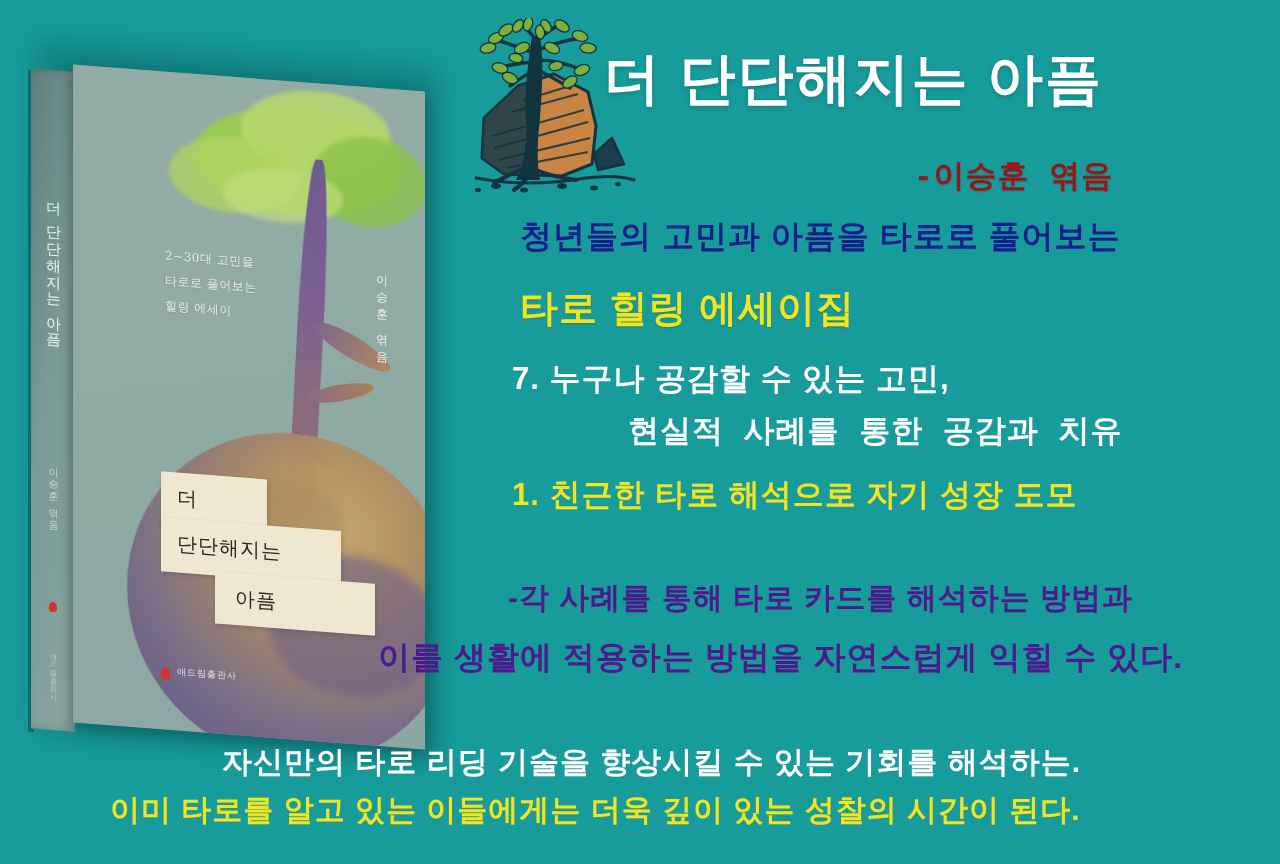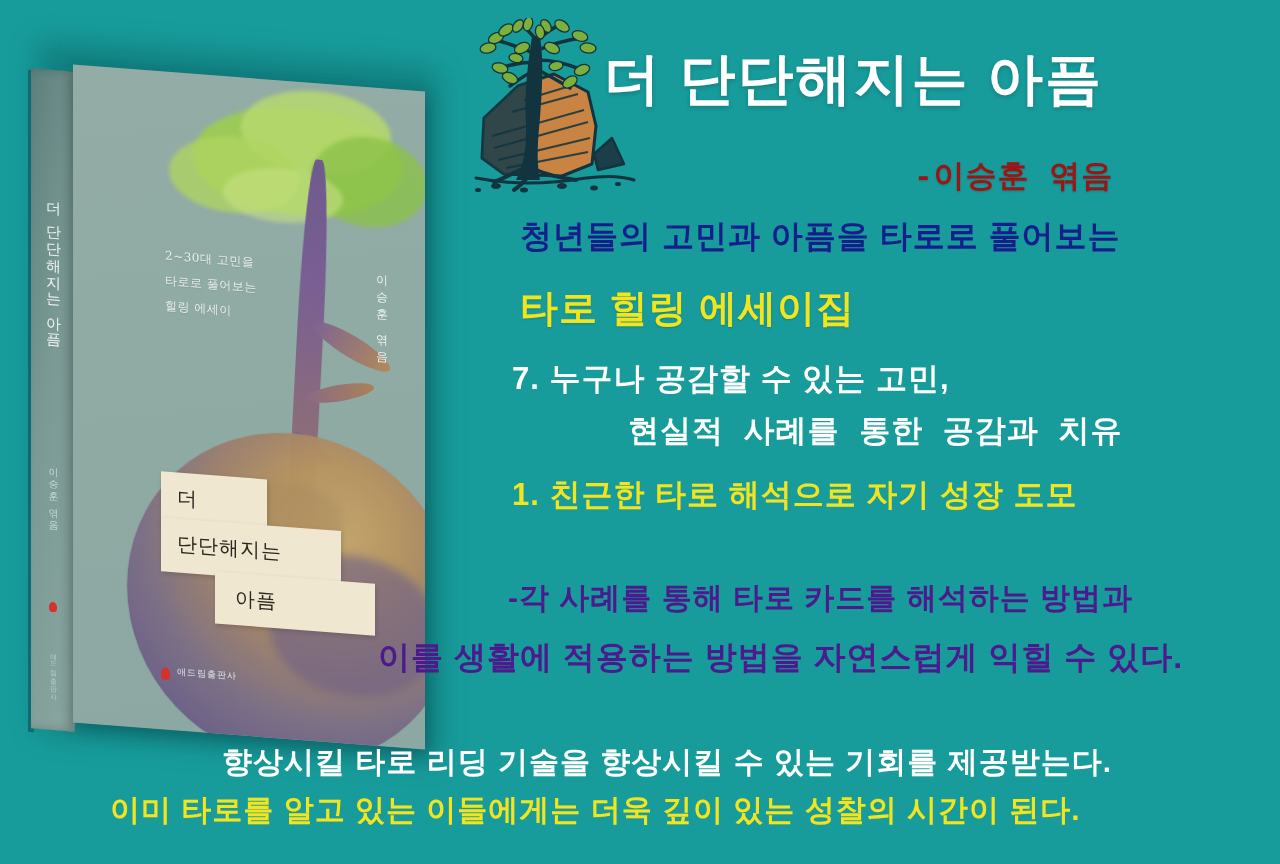--- a/index.html
+++ b/index.html
@@ -335,16 +335,16 @@
   <div class="tx" id="author-line">-이승훈 엮음</div>
   <div class="tx" id="tagline">청년들의 고민과 아픔을 타로로 풀어보는</div>
   <div class="tx" id="genre">타로 힐링 에세이집</div>
 
   <div class="tx" id="point1a">7. 누구나 공감할 수 있는 고민,</div>
   <div class="tx" id="point1b">현실적 사례를 통한 공감과 치유</div>
   <div class="tx" id="point2">1. 친근한 타로 해석으로 자기 성장 도모</div>
 
   <div class="tx" id="desc1">-각 사례를 통해 타로 카드를 해석하는 방법과</div>
   <div class="tx" id="desc2">이를 생활에 적용하는 방법을 자연스럽게 익힐 수 있다.</div>
-  <div class="tx" id="desc4">향상시킬 타로 리딩 기술을 향상시킬 수 있는 기회를 제공받는다.</div>
+  <div class="tx" id="desc4">자신만의 타로 리딩 기술을 향상시킬 수 있는 기회를 해석하는.</div>
   <div class="tx" id="desc5">이미 타로를 알고 있는 이들에게는 더욱 깊이 있는 성찰의 시간이 된다.</div>
 
 </div>
 
 </body></html>

